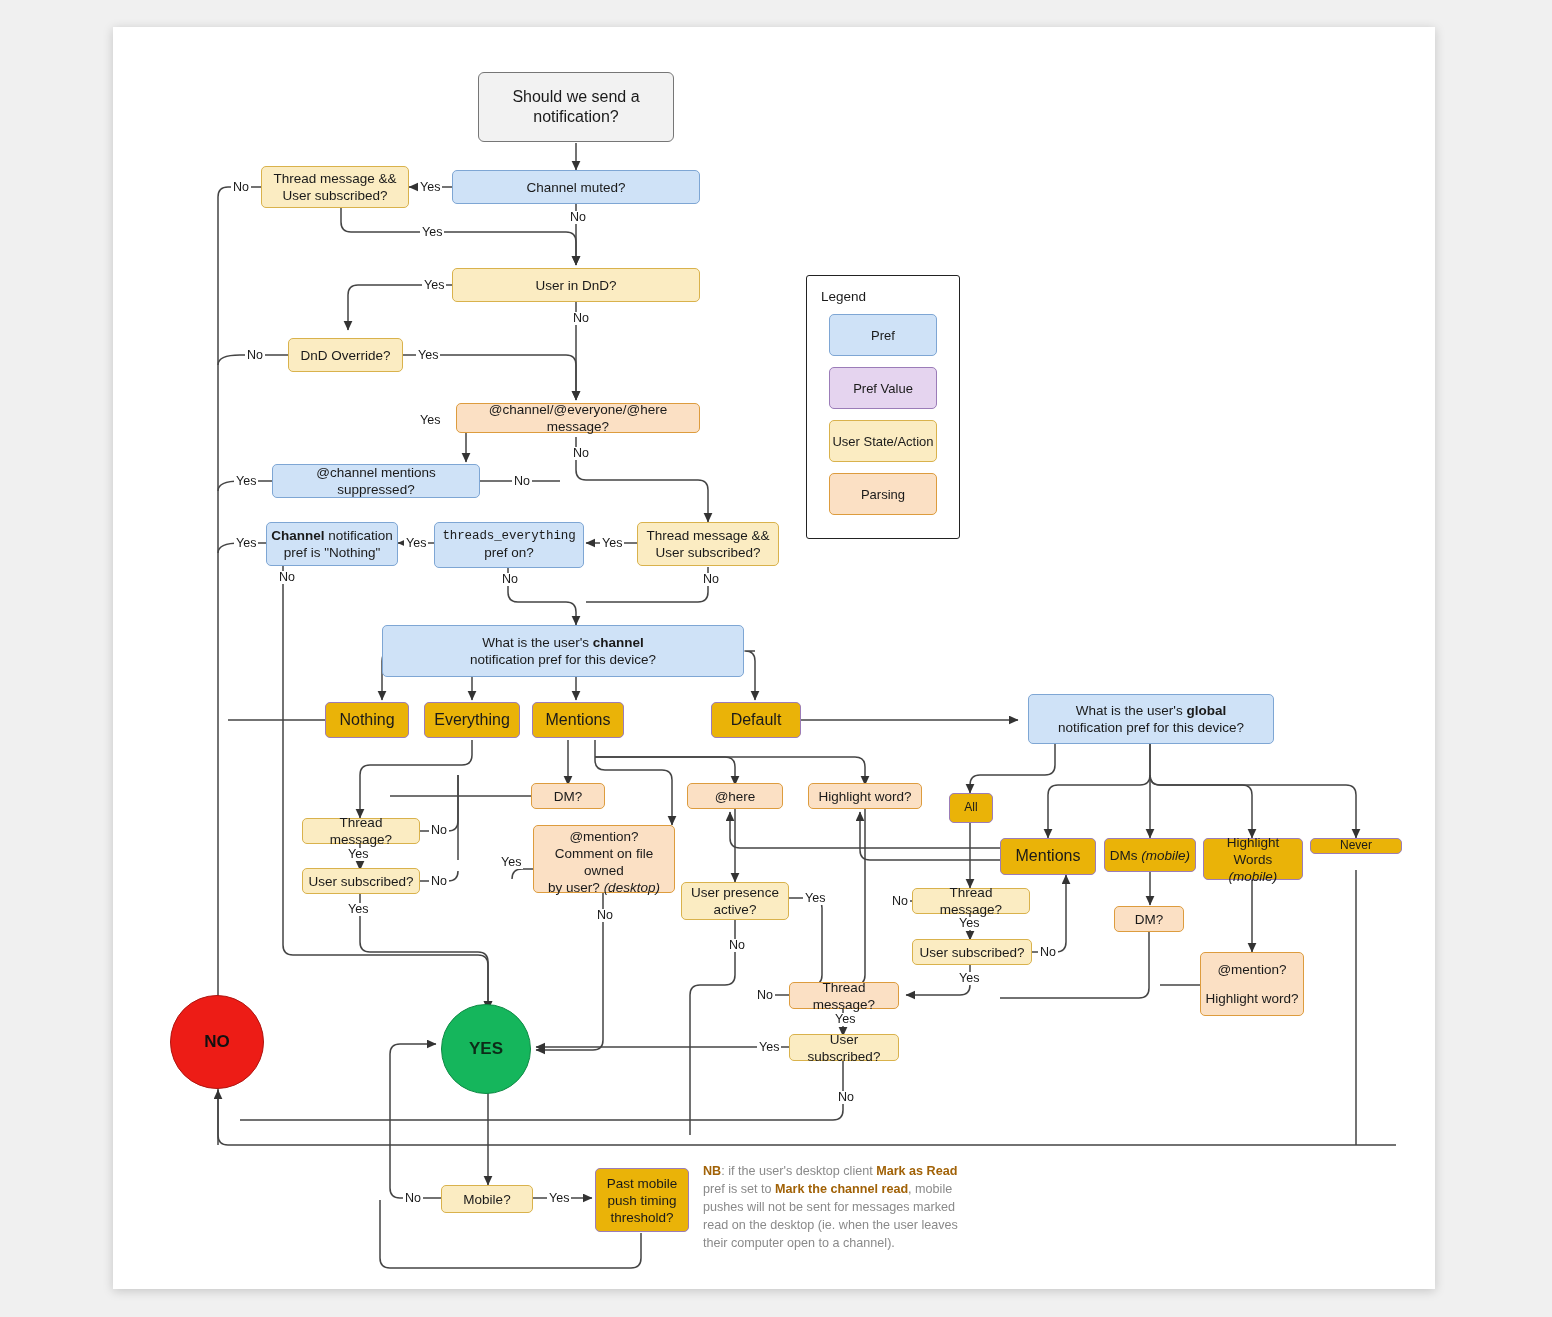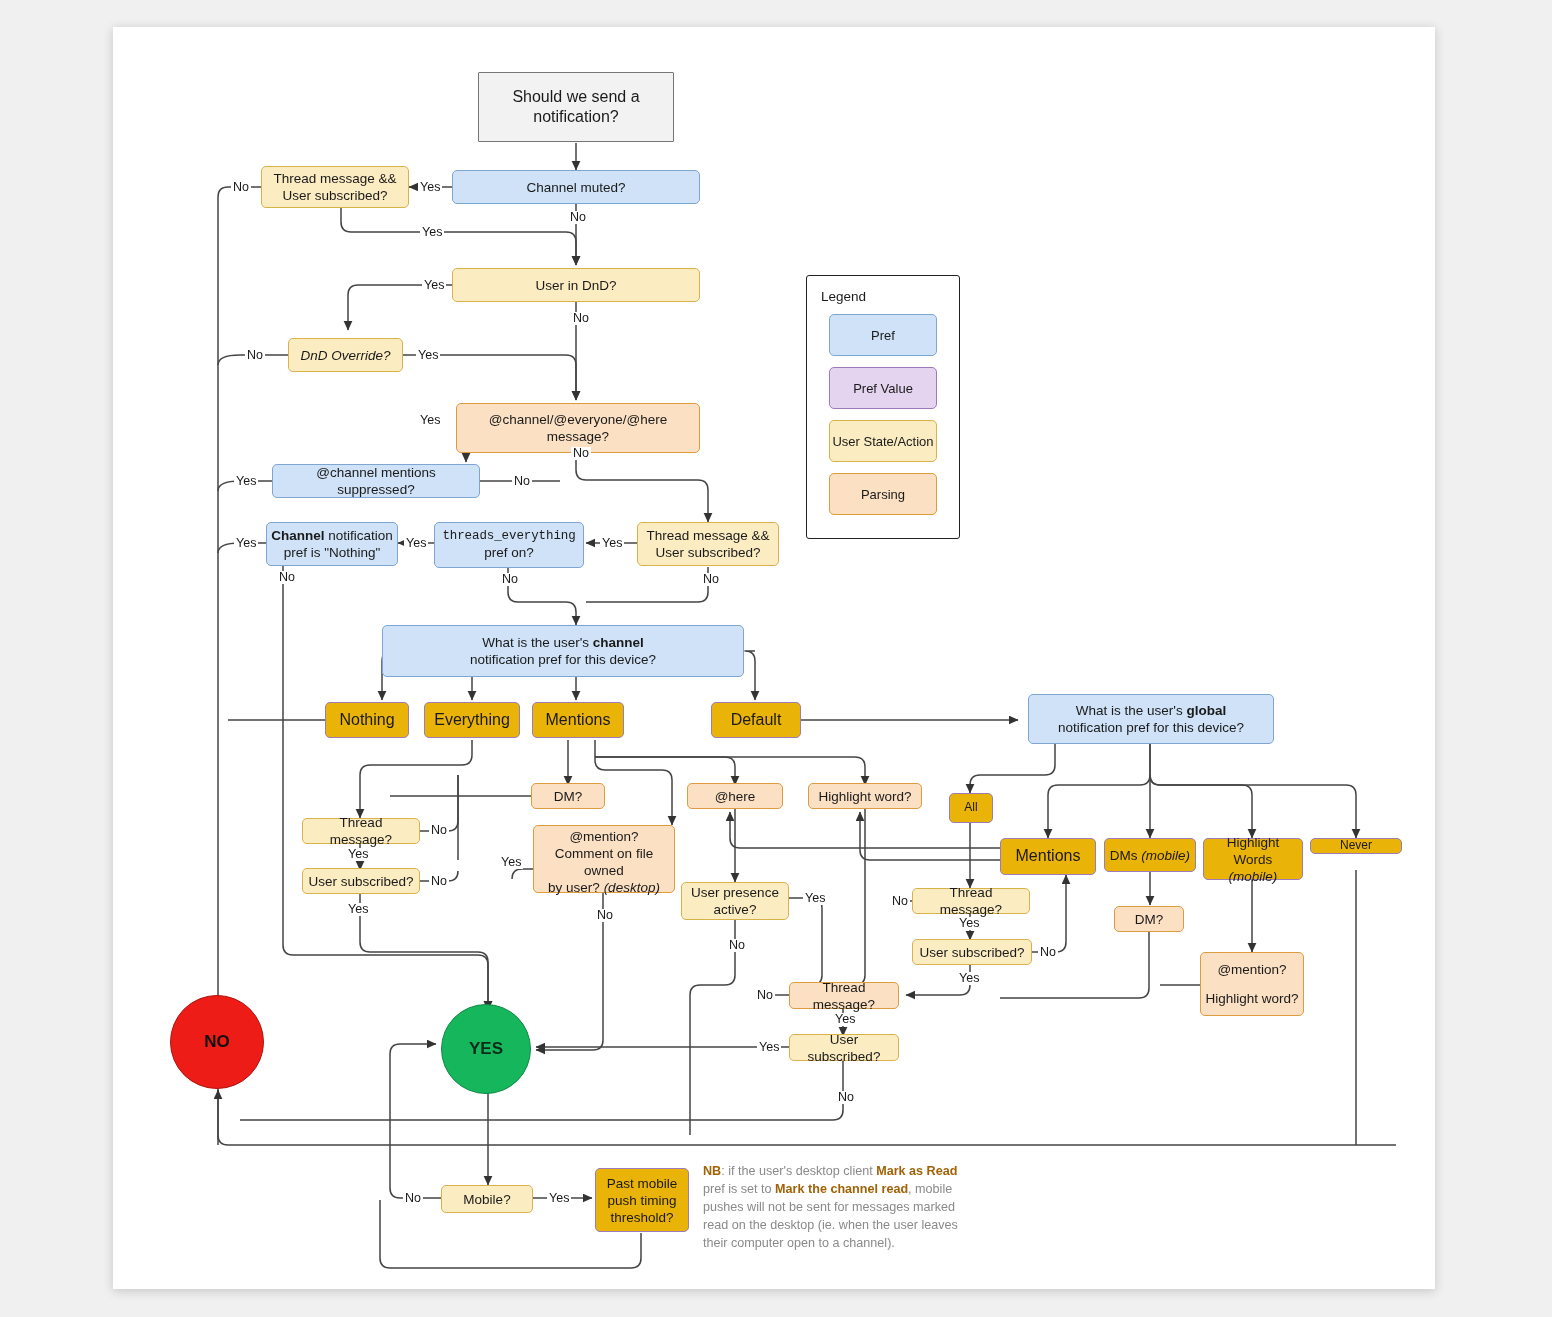--- a/index.html
+++ b/index.html
@@ -40,21 +40,21 @@
     justify-content: center;
     text-align: center;
     border-radius: 5px;
     border-width: 1.4px;
     border-style: solid;
     font-size: 13.5px;
     line-height: 1.26;
     color: #1a1a1a;
     padding: 2px 4px;
   }
-  .n-start  { background:#f2f2f2; border-color:#767676; border-radius:1px; font-size:16px;}
+  .n-start  { background:#f2f2f2; border-color:#767676; border-radius:6px; font-size:16px;}
   .n-pref   { background:#cfe2f7; border-color:#7ea6d4; }
   .n-value  { background:#eab308; border-color:#9b7cb8; }
   .n-state  { background:#fbecc2; border-color:#d9b24c; }
   .n-parse  { background:#fbe0c4; border-color:#dd9c3e; }
   .n-circle { border-radius:50%; font-size:17px; font-weight:bold; }
   .n-no     { background:#ed1c16; border-color:#b01510; color:#111; }
   .n-yes    { background:#15b65c; border-color:#0d8a44; color:#0d2b18; }
   .mono { font-family: "Liberation Mono", monospace; font-size:12.5px; letter-spacing:-0.1px;}
   b { font-weight: bold; }
   i { font-style: italic; }
@@ -258,25 +258,25 @@
 
   <div class="node n-state" style="left:261px; top:166px; width:148px; height:42px;">
     <span>Thread message &amp;&amp;</span>
     <span>User subscribed?</span>
   </div>
 
   <div class="node n-state" style="left:452px; top:268px; width:248px; height:34px;">
     <span>User in DnD?</span>
   </div>
 
-  <div class="node n-state" style="left:288px; top:338px; width:115px; height:34px;font-style:italic;">
+  <div class="node n-state" style="left:288px; top:338px; width:115px; height:34px;">
     <span>DnD Override?</span>
   </div>
 
-  <div class="node n-parse" style="left:456px; top:403px; width:244px; height:50px;justify-content:center;">
+  <div class="node n-parse" style="left:456px; top:403px; width:244px; height:30px;justify-content:center;">
     <span>@channel/@everyone/@here message?</span>
   </div>
 
   <div class="node n-pref" style="left:272px; top:464px; width:208px; height:34px;">
     <span>@channel mentions suppressed?</span>
   </div>
 
   <div class="node n-pref" style="left:266px; top:522px; width:132px; height:44px;">
     <span><b>Channel</b><span> notification</span></span>
     <span>pref is "Nothing"</span>

